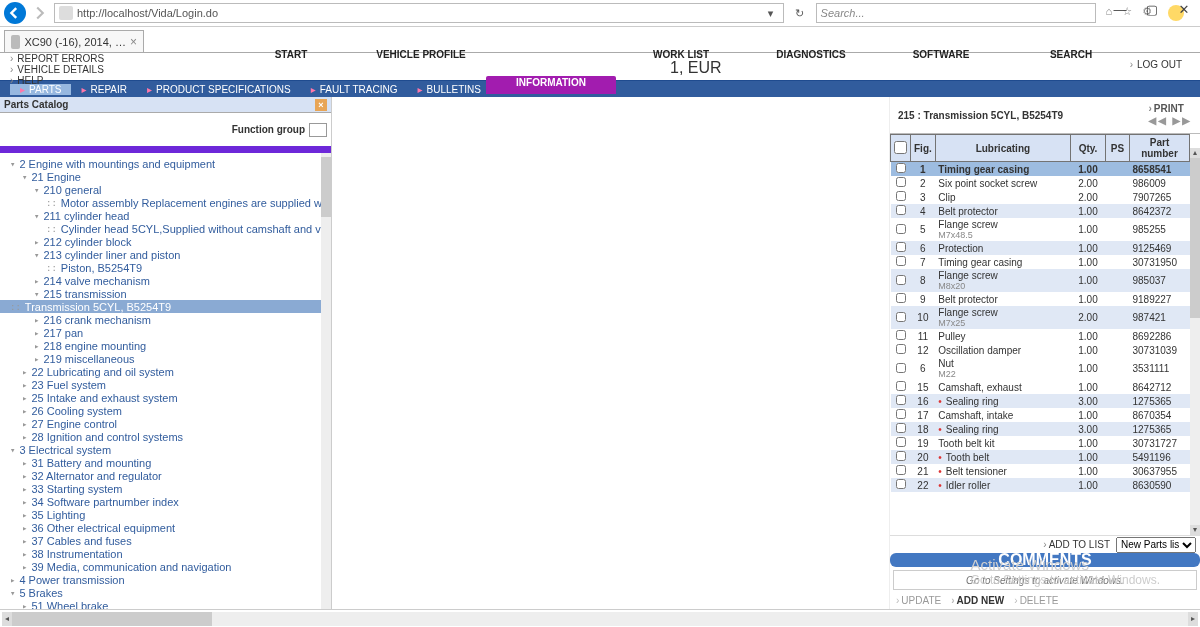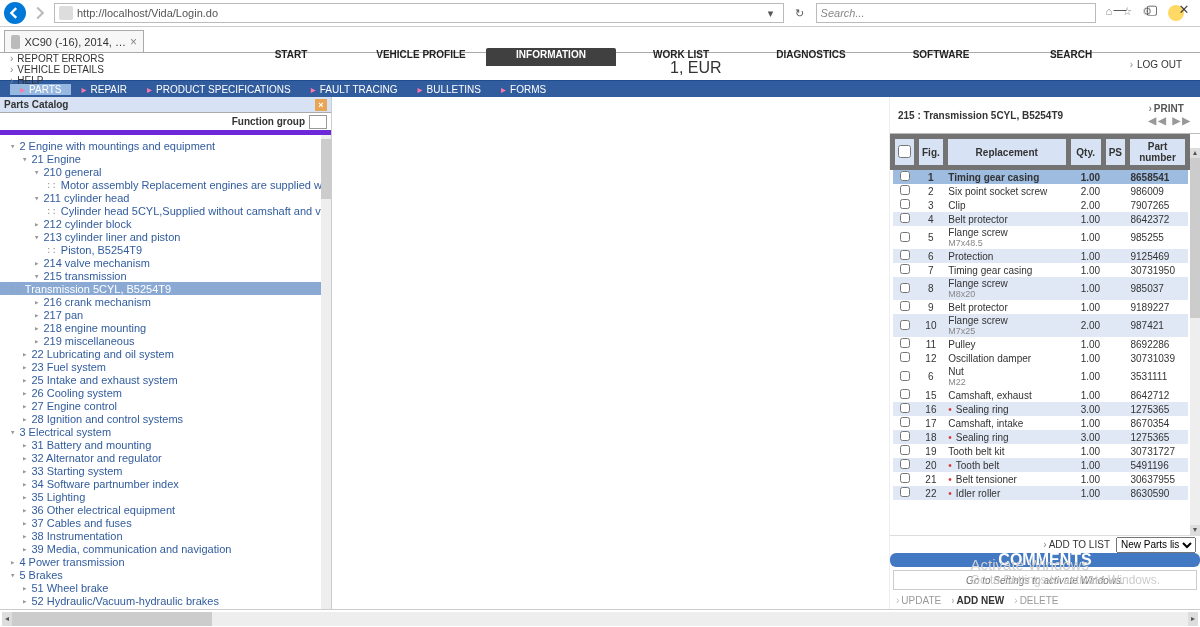--- a/index.html
+++ b/index.html
@@ -27,34 +27,34 @@
   
   .app-band { height: 28px; background: #fff; border-bottom: 1px solid #1f4b8f; position: relative; }
   .band-left { position: absolute; left: 10px; top: 0; font-size: 10px; line-height: 11px; color: #333; }
   .band-left div::before { content: "\203A"; margin-right: 4px; color: #888; }
   .band-left div.help::before { content: "\203A"; }
   .band-mid { position: absolute; left: 670px; top: 6px; font-size: 16px; }
   .band-right { position: absolute; right: 18px; top: 6px; font-size: 10px; }
   .band-right::before { content: "\203A"; margin-right: 4px; color: #888; }
   .top-nav { position: absolute; left: 226px; bottom: 16px; display: flex; height: 16px; }
   .top-nav-item { width: 130px; text-align: center; font-size: 10px; color: #222; font-weight: bold; line-height: 14px; }
-  .top-nav-item.selected { background: #404040; color: #fff; height: 18px; border-top-left-radius: 2px; border-top-right-radius: 2px;}
+  .top-nav-item.selected { background: #a21caf; color: #fff; height: 18px; border-top-left-radius: 2px; border-top-right-radius: 2px; margin-top: 28px;}
   
   .sub-nav { height: 16px; background: #315c9d; display: flex; align-items: center; padding-left: 10px; gap: 0; color: #fff; font-size: 10px; }
   .sub-nav-item { padding: 0 10px; display: flex; align-items: center; gap: 4px; }
   .sub-nav-item .caret { color: #f7a; }
   .sub-nav-item.active { background: #97b8e0; color: #fff; }
   
   
   .main { display: flex; height: calc(627px - 27px - 26px - 28px - 16px - 18px); }
   
   
   .side-header { height: 16px; background: #d7e2f4; font-size: 10px; font-weight: bold; padding: 2px 4px; display: flex; justify-content: space-between; align-items: center; border-bottom: 1px solid #aaa; }
   .side-header-x { width: 12px; height: 12px; background: #e8a556; color: #fff; font-size: 9px; text-align: center; line-height: 12px; }
-  .fg-row { height: 22px; display: flex; align-items: center; justify-content: flex-end; padding: 0 4px; gap: 4px; font-size: 10px; font-weight: bold; border-bottom: 5px solid #6d28d9;}
+  .fg-row { height: 40px; display: flex; align-items: center; justify-content: flex-end; padding: 0 4px; gap: 4px; font-size: 10px; font-weight: bold; border-bottom: 7px solid #6d28d9;}
   .fg-input { width: 18px; height: 14px; border: 1px solid #999; }
   .sidebar { width: 332px; border-right: 1px solid #ccc; display: flex; flex-direction: column; }
   .tree-wrap { flex: 1; overflow: hidden; position: relative; }
   .tree { position: absolute; inset: 0 10px 0 0; overflow-y: auto; padding: 4px 0 4px 10px; font-size: 11px; color: #315c9d; }
   .tree-scroll { position: absolute; right: 0; top: 0; bottom: 0; width: 10px; background: #eee; }
   .tree-scroll .thumb { width: 10px; height: 60px; background: #ccc; margin-top: 4px; }
   .tree-row { display: flex; align-items: center; height: 13px; white-space: nowrap; }
   .tree-row .t { color: #999; margin-right: 4px; font-family: monospace; font-size: 9px; }
   .tree-row.selected { background: #8aaad3; color: #fff; margin-left: -12px; padding-left: 12px; margin-right: -50px;}
   .ind0 { padding-left: 0; } .ind1 { padding-left: 12px; } .ind2 { padding-left: 24px; }
@@ -67,27 +67,27 @@
   .right { width: 310px; display: flex; flex-direction: column; }
   .r-top { height: 36px; display: flex; align-items: center; justify-content: space-between; padding: 0 8px; font-size: 10px; font-weight: bold; }
   .print-g { color: #555; line-height: 12px; }
   .print-g .p::before { content: "\203A"; color: #888; margin-right: 2px; }
   .print-g .ar { color: #999; letter-spacing: 2px; font-size: 10px; }
   .tbl { flex: 1; overflow: hidden; position: relative; border-top: 1px solid #bbb; }
   .tbl-scroll { position: absolute; right: 0; top: 14px; bottom: 0; width: 10px; background: #eee; display: flex; flex-direction: column; justify-content: space-between; }
   .tbl-scroll .thumb { height: 160px; background: #ccc; width: 10px; }
   .tbl-scroll .arr { height: 10px; background: #ddd; text-align: center; font-size: 8px; line-height: 10px; color: #555;}
   table { width: calc(100% - 10px); border-collapse: collapse; font-size: 10px; }
-  th { background: #d7e2f4; font-weight: bold; padding: 2px 3px; border: 5px solid #737373; }
+  th { background: #d7e2f4; font-weight: bold; padding: 2px 3px; border: 1px solid #737373; }
   td { padding: 1px 3px; border-bottom: 0; height: 13px; }
   tr.zebra td { background: #e0e8f5; }
   td.ck { width: 20px; text-align: center; }
   td.ck input { width: 10px; height: 10px; }
   td.fig { width: 24px; text-align: center; }
-  td.qty { width: 35px; text-align: right; }
+  td.qty { width: 35px; text-align: center; }
   td.ps { width: 24px; text-align: center; }
   td.pn { width: 60px; }
   td.desc .sub { color: #888; font-size: 9px; display: block; }
   td.desc .bullet { color: #d33; margin-right: 4px; }
   tr.sel td { background: #9dbce0; font-weight: bold; }
   
   .r-actions { height: 18px; display: flex; justify-content: flex-end; align-items: center; gap: 6px; padding: 0 4px; font-size: 10px; border-top: 1px solid #ddd;}
   .r-actions .atl::before { content: "\203A"; color: #888; margin-right: 2px;}
   .r-actions select { font-size: 10px; height: 16px; width: 80px;}
   .comments-h { height: 14px; background: #4378c2; color: #fff; font-weight: bold; font-size: 16px; text-align: center; line-height: 14px; border-radius: 6px; }
@@ -246,21 +246,21 @@
         <div class="p">PRINT</div>
         <div class="ar">◀◀ ▶▶</div>
       </div>
     </div>
     <div class="tbl">
       <table>
         <thead>
             <tr>
           <th style="width:20px"><input type="checkbox" style=""></th>
           <th>Fig.</th>
-          <th>Replacement</th>
+          <th>Lubricating</th>
           <th>Qty.</th>
           <th>PS</th>
           <th>Part number</th>
         </tr>
           </thead>
         <tbody id="tbody">
             <tr class="sel">
               <td class="ck"><input type="checkbox" style=""></td>
               <td class="fig">1</td>
               <td class="desc">Timing gear casing</td>

